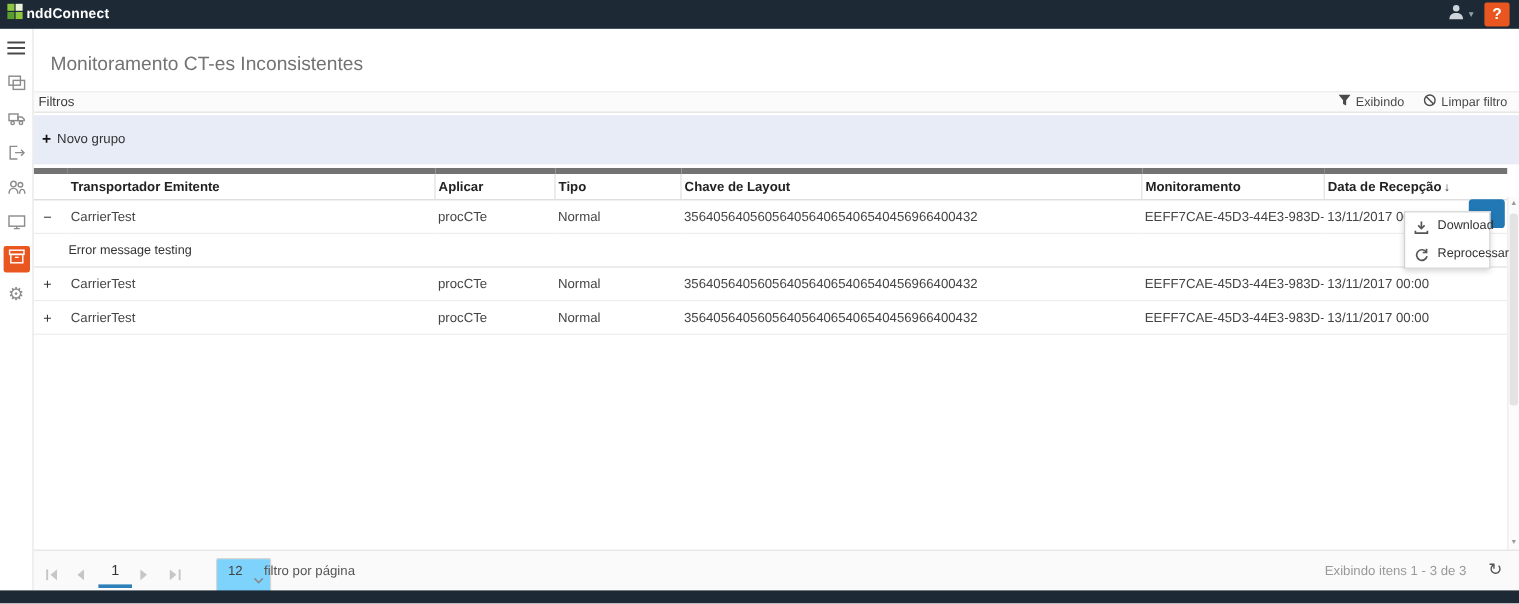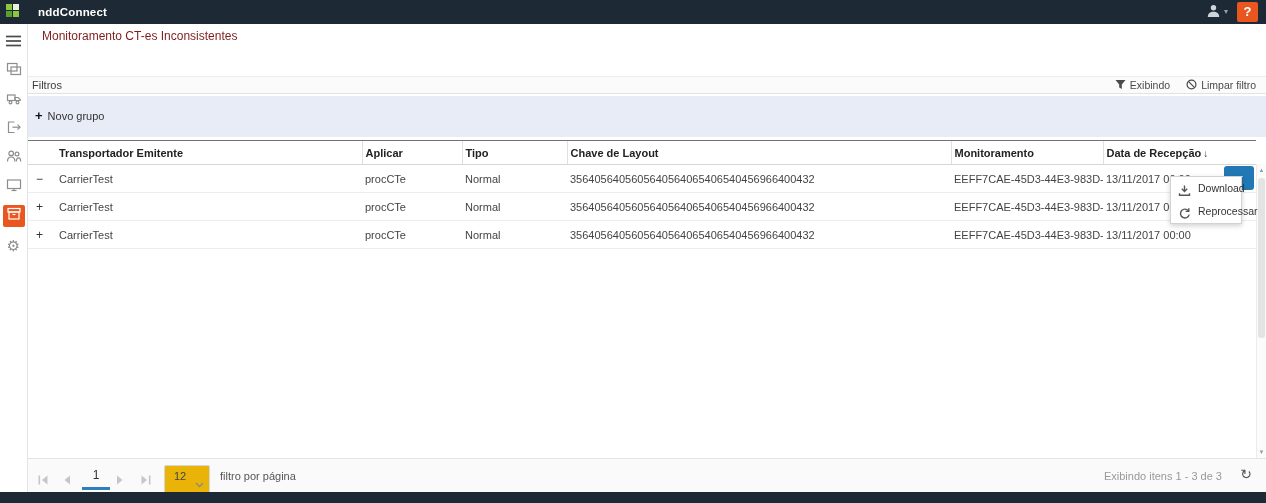--- a/index.html
+++ b/index.html
@@ -1,44 +1,44 @@
 <!DOCTYPE html>
 <html><head>
 <meta charset="utf-8">
 <style>
 *{box-sizing:border-box;margin:0;padding:0}
 html,body{width:1266px;height:503px;font-family:"Liberation Sans","DejaVu Sans",sans-serif;background:#fff;overflow:hidden;position:relative}
 
 .topbar{position:absolute;left:0;right:0;top:0;height:24px;background:#1d2935;display:flex;align-items:center;padding:0 6px;z-index:30}
-.brand{display:flex;align-items:center;gap:19px;cursor:pointer}
+.brand{display:flex;align-items:center;gap:3px;cursor:pointer}
 .brand-name{color:#fff;font-size:11.5px;font-weight:bold;letter-spacing:.2px}
 .topbar-right{margin-left:auto;display:flex;align-items:center;gap:9px}
 .user-menu{display:flex;align-items:center;gap:3px;cursor:pointer}
 .caret{color:#93a1ac;font-size:8px;line-height:1}
 .help-btn{width:21px;height:20px;background:#ea561f;border-radius:2px;color:#fff;font-size:13px;font-weight:bold;text-align:center;line-height:20px;cursor:pointer;margin-right:2px}
 .footerbar{position:absolute;left:0;right:0;bottom:0;height:11px;background:#1d2935;z-index:30}
 
 .sidebar{position:absolute;left:0;top:24px;bottom:11px;width:28px;background:#fff;border-right:1px solid #e4e4e4;display:flex;flex-direction:column;align-items:center;padding-top:7px;gap:7px;z-index:20}
 .side-item{width:22px;height:22px;display:flex;align-items:center;justify-content:center;cursor:pointer;flex:none}
 .side-item.active{background:#ea561f;border-radius:2px}
 .gear-glyph{font-size:15px;color:#8d8d8d;line-height:1}
 
 .main{position:absolute;left:28px;top:24px;width:1238px;height:468px;background:#fff}
-.page-title{position:absolute;left:14px;top:5px;font-size:12px;color:#7f1d1d}
+.page-title{position:absolute;left:14px;top:21px;font-size:16px;color:#737373}
 .page-subtitle{position:absolute;left:14px;top:32px;font-size:10px;color:#a3a3a3}
 .filters-bar{position:absolute;left:0;right:0;top:52px;height:18px;background:#fbfbfb;border-top:1px solid #ededed;border-bottom:1px solid #e2e2e2;display:flex;align-items:center;padding:0 10px 0 4px}
 .filters-title{font-size:11px;color:#3d3d3d}
 .filters-actions{margin-left:auto;display:flex;align-items:center;gap:16px}
 .filter-link{display:flex;align-items:center;gap:4px;font-size:10.5px;color:#4a4a4a;cursor:pointer}
 .filter-panel{position:absolute;left:0;right:0;top:72px;height:41px;background:#e8ecf7}
 .new-group{position:absolute;left:7px;top:13px;display:flex;align-items:center;gap:5px;font-size:11px;color:#333;cursor:pointer}
 .plus-glyph{font-size:13px;font-weight:bold;color:#111;line-height:1}
 
 .grid{position:absolute;left:0;top:116px;width:1228px;border-collapse:collapse;table-layout:fixed}
-.grid th{height:24px;font-size:11px;font-weight:bold;color:#222;text-align:left;padding:0 3px;border-top:1px solid #737373;border-bottom:1px solid #d6d6d6;white-space:nowrap;overflow:hidden;cursor:pointer}
+.grid th{height:24px;font-size:11px;font-weight:bold;color:#222;text-align:left;padding:0 3px;border-top:5px solid #737373;border-bottom:1px solid #d6d6d6;white-space:nowrap;overflow:hidden;cursor:pointer}
 .grid th.sep{border-left:1px solid #e0e0e0}
 .grid td{height:28px;font-size:11px;color:#444;padding:0 3px;border-bottom:1px solid #ededed;white-space:nowrap;overflow:hidden;vertical-align:middle}
 .grid td.c-exp{padding-left:8px;color:#333;font-size:12px}
 .expander{cursor:pointer}
 .grid tr.detail td{padding-left:29px;font-size:10.5px;color:#333;border-bottom:1px solid #e0e0e0}
 .sort{font-size:10px;color:#333;margin-left:2px}
 
 .action-btn{position:absolute;left:1196px;top:142px;width:30px;height:24px;background:#2278b5;border-radius:3px;display:flex;align-items:center;justify-content:center;cursor:pointer;z-index:5}
 .row-menu{position:absolute;left:1142px;top:152px;width:72px;background:#fff;border:1px solid #d2d2d2;box-shadow:0 2px 5px rgba(0,0,0,.18);z-index:6}
 .menu-item{position:relative;height:23px;line-height:23px;padding-left:27px;font-size:10.5px;color:#333;cursor:pointer}
@@ -46,21 +46,21 @@
 
 .scrollbar{position:absolute;left:1228px;top:140px;width:10px;height:294px;background:#fbfbfb;border-left:1px solid #ececec}
 .sb-arrow{position:absolute;left:0;width:9px;text-align:center;font-size:6px;color:#9a9a9a;cursor:pointer}
 .sb-up{top:3px}.sb-down{bottom:3px}
 .sb-thumb{position:absolute;left:1px;width:7px;top:14px;height:160px;background:#e3e3e3;border-radius:3px;cursor:pointer}
 
 .pagination{position:absolute;left:0;right:0;top:434px;height:34px;background:#fafafa;border-top:1px solid #e4e4e4}
 .pg-btn{position:absolute;top:12px;cursor:pointer}
 .pg-num{position:absolute;left:58px;top:9px;width:20px;text-align:center;font-size:12px;color:#333;cursor:pointer}
 .pg-bar{position:absolute;left:54px;bottom:2px;width:28px;height:3px;background:#2e80ba}
-.size-box{position:absolute;left:136px;top:6px;width:46px;height:33px;border:1px solid #d6d6d6;border-radius:2px;background:#eab308;cursor:pointer}
+.size-box{position:absolute;left:152px;top:6px;width:46px;height:33px;border:1px solid #d6d6d6;border-radius:2px;background:#7dd3fc;cursor:pointer}
 .size-val{position:absolute;left:9px;top:4px;font-size:11px;color:#444}
 .size-chev{position:absolute;right:5px;top:8px}
 .per-page{position:absolute;left:192px;top:11px;font-size:11px;color:#555}
 .pg-summary{position:absolute;right:44px;top:11px;font-size:11px;color:#999}
 .pg-refresh{position:absolute;right:14px;top:8px;font-size:14px;color:#555;cursor:pointer;line-height:1}
 </style>
 </head>
 <body>
 
 <div class="topbar">
@@ -218,20 +218,23 @@
     <tbody>
       <tr>
         <td class="c-exp"><span class="expander">−</span></td>
         <td><span>CarrierTest</span></td>
         <td><span>procCTe</span></td>
         <td><span>Normal</span></td>
         <td><span>3564056405605640564065406540456966400432</span></td>
         <td><span>EEFF7CAE-45D3-44E3-983D-666564F24...</span></td>
         <td><span>13/11/2017 00:00</span></td>
       </tr>
+      <tr class="detail">
+        <td colspan="7"><span>Error message testing</span></td>
+      </tr>
       <tr>
         <td class="c-exp"><span class="expander">+</span></td>
         <td><span>CarrierTest</span></td>
         <td><span>procCTe</span></td>
         <td><span>Normal</span></td>
         <td><span>3564056405605640564065406540456966400432</span></td>
         <td><span>EEFF7CAE-45D3-44E3-983D-666564F24...</span></td>
         <td><span>13/11/2017 00:00</span></td>
       </tr>
       <tr>

